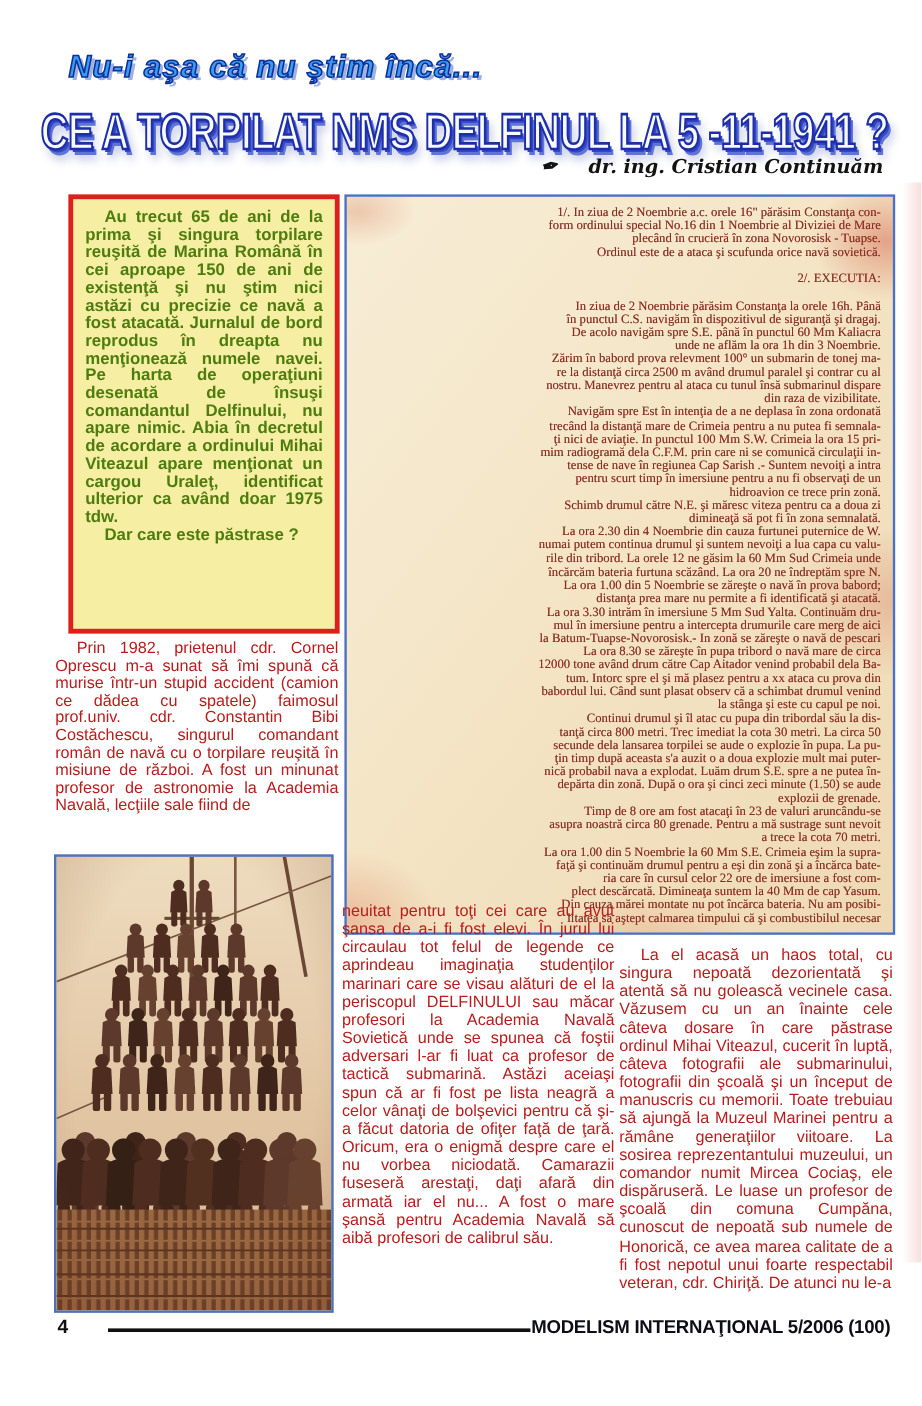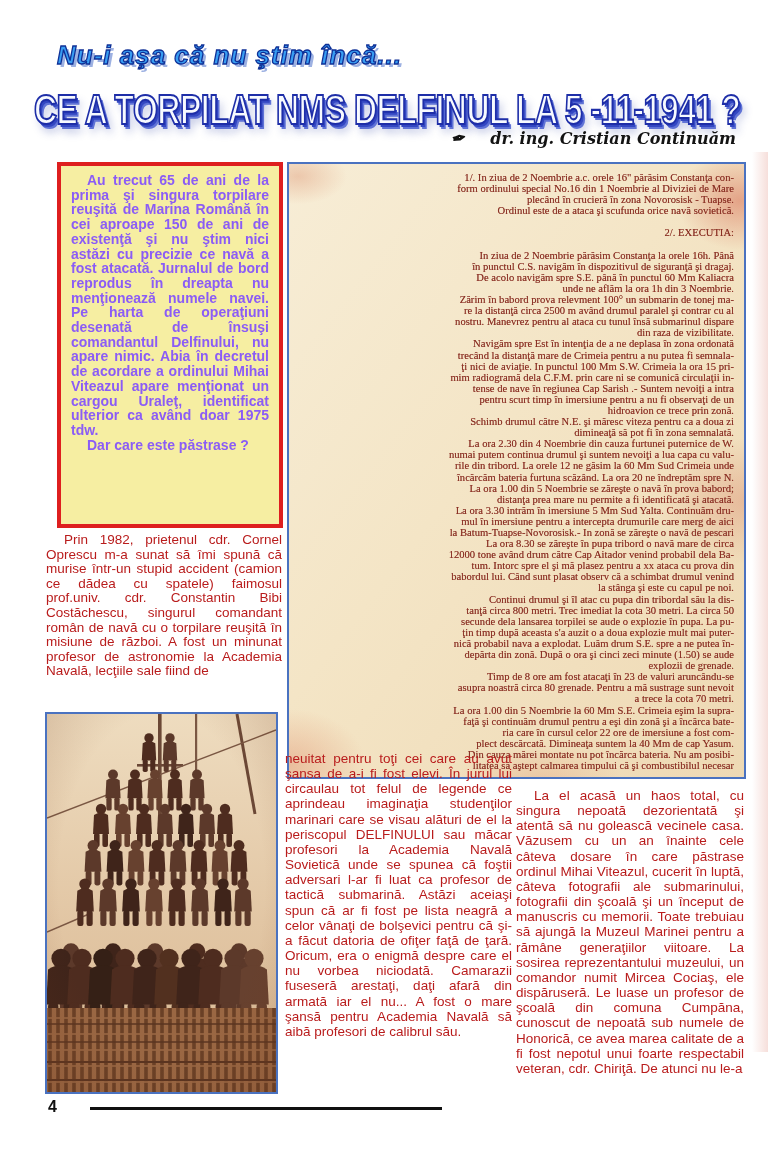--- a/index.html
+++ b/index.html
@@ -29,21 +29,21 @@
     position:absolute; right:32px; top:116px;
     font-family:"DejaVu Serif", serif; font-style:italic; font-weight:bold;
     font-size:16px; color:#131313; white-space:nowrap;
   }
   .byline .pen { display:inline-block; margin-right:24px; font-style:normal;
     transform:rotate(-12deg); font-size:17px; }
   
   .intro-box {
     position:absolute; left:57px; top:150px; width:226px; height:366px;
     background:#f6eea2; border:4px solid #de1f1f; padding:7px 10px 6px 10px;
-    color:#8b5cf6; font-weight:bold; font-size:14px; line-height:14.7px;
+    color:#4d7c0f; font-weight:bold; font-size:14px; line-height:14.7px;
     text-align:justify;
   }
   .intro-box p { text-indent:16px; }
   
   .doc {
     position:absolute; left:287px; top:150px; width:459px; height:617px;
     border:2px solid #4a72c0; overflow:hidden;
     background:
       radial-gradient(ellipse 90px 70px at 99% 6%, rgba(214,110,85,.55), transparent 70%),
       radial-gradient(ellipse 130px 90px at 101% 55%, rgba(205,100,75,.30), transparent 70%),
@@ -263,17 +263,18 @@
     </svg>
   </figure>
 
   <p class="col mid-col">neuitat pentru toţi cei care au avut şansa de a-i fi fost elevi. În jurul lui circaulau tot felul de legende ce aprindeau imaginaţia studenţilor marinari care se visau alături de el la periscopul DELFINULUI sau măcar profesori la Academia Navală Sovietică unde se spunea că foştii adversari l-ar fi luat ca profesor de tactică submarină. Astăzi aceiaşi spun că ar fi fost pe lista neagră a celor vânaţi de bolşevici pentru că şi-a făcut datoria de ofiţer faţă de ţară. Oricum, era o enigmă despre care el nu vorbea niciodată. Camarazii fuseseră arestaţi, daţi afară din armată iar el nu... A fost o mare şansă pentru Academia Navală să aibă profesori de calibrul său.</p>
 
   <p class="col right-col">La el acasă un haos total, cu singura nepoată dezorientată şi atentă să nu golească vecinele casa. Văzusem cu un an înainte cele câteva dosare în care păstrase ordinul Mihai Viteazul, cucerit în luptă, câteva fotografii ale submarinului, fotografii din şcoală şi un început de manuscris cu memorii. Toate trebuiau să ajungă la Muzeul Marinei pentru a rămâne generaţiilor viitoare. La sosirea reprezentantului muzeului, un comandor numit Mircea Cociaş, ele dispăruseră. Le luase un profesor de şcoală din comuna Cumpăna, cunoscut de nepoată sub numele de Honorică, ce avea marea calitate de a fi fost nepotul unui foarte respectabil veteran, cdr. Chiriţă. De atunci nu le-a</p>
 
   <div class="footer">
     <span class="pageno">4</span>
     <span class="rule"></span>
+    <span class="mag">MODELISM INTERNAŢIONAL 5/2006 (100)</span>
   </div>
 
   <div class="scan-edge"></div>
 
 </div>
 
 </body></html>

